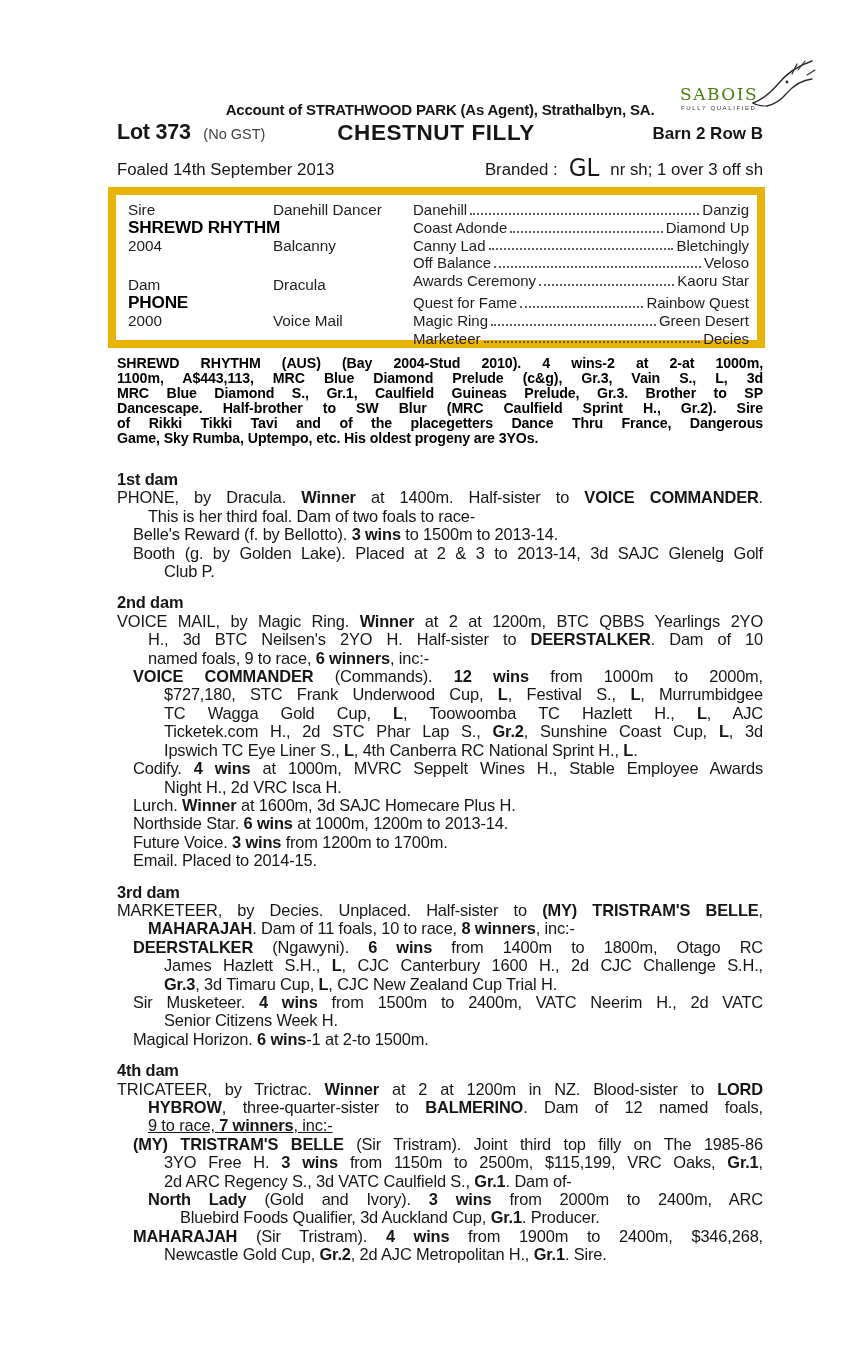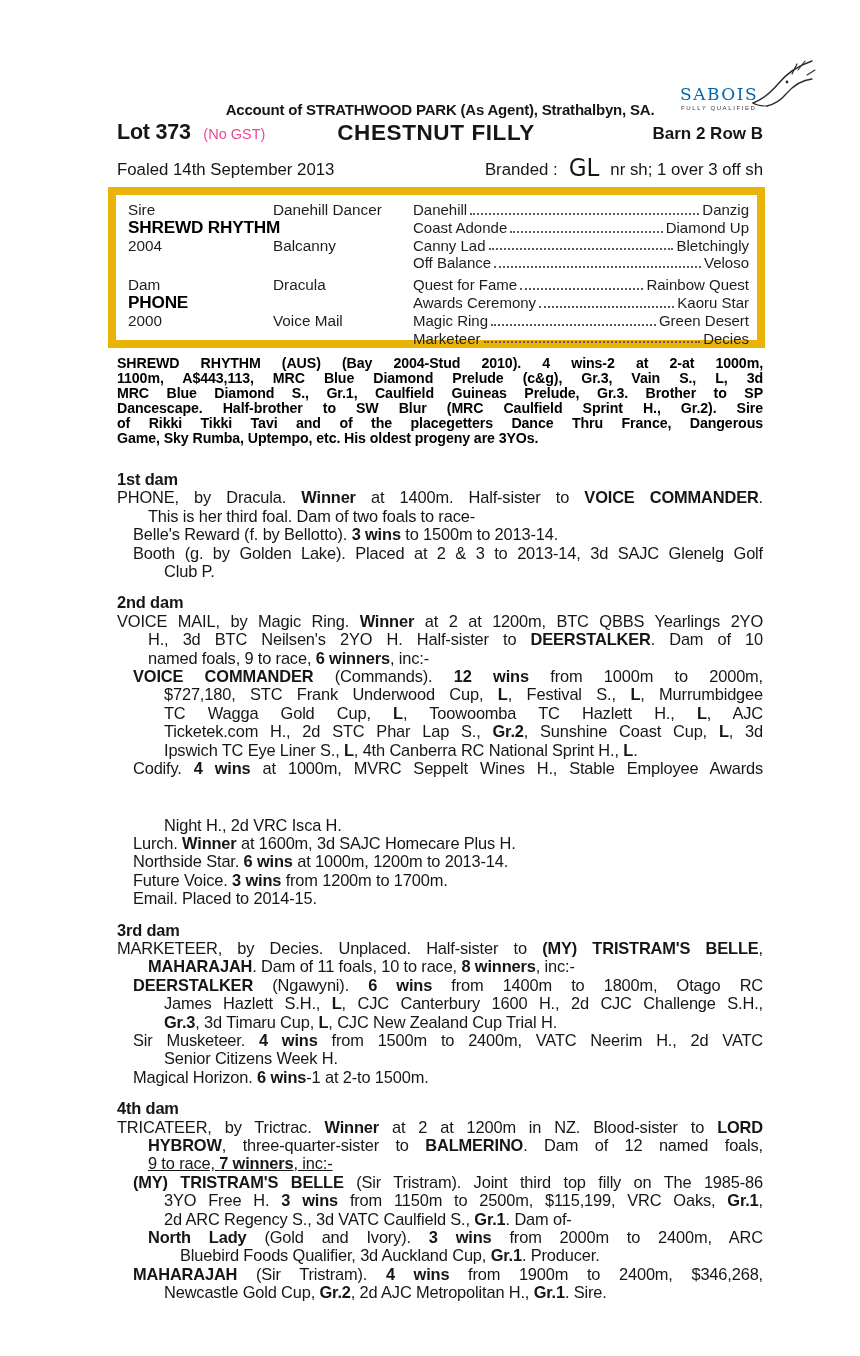--- a/index.html
+++ b/index.html
@@ -6,27 +6,27 @@
   body{width:860px;height:1356px;background:#fff;position:relative;overflow:hidden;
        font-family:"Liberation Sans",sans-serif;color:#161616;}
   .content{position:absolute;left:117px;top:0;width:646px;}
   .b{font-weight:bold;}
 
   
   .account{position:absolute;top:101px;left:0;width:100%;text-align:center;
            font-weight:bold;font-size:15px;letter-spacing:-0.2px;white-space:nowrap;}
   .logo{position:absolute;left:563px;top:58px;width:130px;height:60px;}
   .logo-text{position:absolute;left:0;top:26px;font-family:"DejaVu Serif",serif;
-             font-size:17px;letter-spacing:1.5px;color:#0369a1;}
+             font-size:17px;letter-spacing:1.5px;color:#4d7c0f;}
   .logo-sub{position:absolute;left:1px;top:47px;font-size:6px;letter-spacing:1.6px;color:#3d3d3d;white-space:nowrap;}
   .logo svg{position:absolute;right:-6px;top:0;}
 
   .lot-line{position:absolute;top:120px;left:0;width:100%;height:30px;white-space:nowrap;}
   .lot{font-size:21.5px;font-weight:bold;letter-spacing:-0.2px;}
-  .gst{font-size:14.5px;color:#ec4899;margin-left:8px;}
+  .gst{font-size:14.5px;color:#404040;margin-left:8px;}
   .title{position:absolute;left:50%;transform:translateX(-52%);top:0;
          font-size:22.5px;font-weight:bold;letter-spacing:0.6px;}
   .barn{position:absolute;right:0;top:4px;font-size:17px;font-weight:bold;}
 
   .foaled-line{position:absolute;top:156px;left:0;width:100%;height:26px;font-size:16.8px;}
   .foaled{position:absolute;left:0;top:4px;}
   .branded{position:absolute;right:0;top:0;display:flex;align-items:flex-start;}
   .branded-label{padding-top:4px;}
   .brand-mark{font-family:"DejaVu Sans",sans-serif;font-size:23px;line-height:24px;
               margin:0 11px;font-weight:400;transform:scaleY(1.05);}
@@ -131,29 +131,29 @@
         <div class="ped-row">
           <span>Canny Lad</span>
           <span class="leader"></span>
           <span>Bletchingly</span>
         </div>
         <div class="ped-row">
           <span>Off Balance</span>
           <span class="leader"></span>
           <span>Veloso</span>
         </div>
+        <div class="ped-row">
+          <span>Awards Ceremony</span>
+          <span class="leader"></span>
+          <span>Kaoru Star</span>
+        </div>
         <div class="ped-row gap">
           <span>Quest for Fame</span>
           <span class="leader"></span>
           <span>Rainbow Quest</span>
-        </div>
-        <div class="ped-row">
-          <span>Awards Ceremony</span>
-          <span class="leader"></span>
-          <span>Kaoru Star</span>
         </div>
         <div class="ped-row">
           <span>Magic Ring</span>
           <span class="leader"></span>
           <span>Green Desert</span>
         </div>
         <div class="ped-row">
           <span>Marketeer</span>
           <span class="leader"></span>
           <span>Decies</span>
@@ -183,21 +183,21 @@
         <div class="sec-h">2nd dam</div>
         <div class="tl jl" style="padding-left: 0px;"><span>VOICE MAIL, by Magic Ring. </span><span class="b">Winner</span><span> at 2 at 1200m, BTC QBBS Yearlings 2YO</span></div>
         <div class="tl jl" style="padding-left: 31px;"><span>H., 3d BTC Neilsen's 2YO H. Half-sister to </span><span class="b">DEERSTALKER</span><span>. Dam of 10</span></div>
         <div class="tl" style="padding-left: 31px;"><span>named foals, 9 to race, </span><span class="b">6 winners</span><span>, inc:-</span></div>
         <div class="tl jl" style="padding-left: 16px;"><span class="b">VOICE COMMANDER</span><span> (Commands). </span><span class="b">12 wins</span><span> from 1000m to 2000m,</span></div>
         <div class="tl jl" style="padding-left: 47px;"><span>$727,180, STC Frank Underwood Cup, </span><span class="b">L</span><span>, Festival S., </span><span class="b">L</span><span>, Murrumbidgee</span></div>
         <div class="tl jl" style="padding-left: 47px;"><span>TC Wagga Gold Cup, </span><span class="b">L</span><span>, Toowoomba TC Hazlett H., </span><span class="b">L</span><span>, AJC</span></div>
         <div class="tl jl" style="padding-left: 47px;"><span>Ticketek.com H., 2d STC Phar Lap S., </span><span class="b">Gr.2</span><span>, Sunshine Coast Cup, </span><span class="b">L</span><span>, 3d</span></div>
         <div class="tl" style="padding-left: 47px;"><span>Ipswich TC Eye Liner S., </span><span class="b">L</span><span>, 4th Canberra RC National Sprint H., </span><span class="b">L</span><span>.</span></div>
         <div class="tl jl" style="padding-left: 16px;"><span>Codify. </span><span class="b">4 wins</span><span> at 1000m, MVRC Seppelt Wines H., Stable Employee Awards</span></div>
-        <div class="tl" style="padding-left: 47px; margin-top: 38px;"><span>Night H., 2d VRC Isca H.</span></div>
+        <div class="tl" style="padding-left: 47px;"><span>Night H., 2d VRC Isca H.</span></div>
         <div class="tl" style="padding-left: 16px;"><span>Lurch. </span><span class="b">Winner</span><span> at 1600m, 3d SAJC Homecare Plus H.</span></div>
         <div class="tl" style="padding-left: 16px;"><span>Northside Star. </span><span class="b">6 wins</span><span> at 1000m, 1200m to 2013-14.</span></div>
         <div class="tl" style="padding-left: 16px;"><span>Future Voice. </span><span class="b">3 wins</span><span> from 1200m to 1700m.</span></div>
         <div class="tl" style="padding-left: 16px;"><span>Email. Placed to 2014-15.</span></div>
       </div>
       <div class="section">
         <div class="sec-h">3rd dam</div>
         <div class="tl jl" style="padding-left: 0px;"><span>MARKETEER, by Decies. Unplaced. Half-sister to </span><span class="b">(MY) TRISTRAM'S BELLE</span><span>,</span></div>
         <div class="tl" style="padding-left: 31px;"><span class="b">MAHARAJAH</span><span>. Dam of 11 foals, 10 to race, </span><span class="b">8 winners</span><span>, inc:-</span></div>
         <div class="tl jl" style="padding-left: 16px;"><span class="b">DEERSTALKER</span><span> (Ngawyni). </span><span class="b">6 wins</span><span> from 1400m to 1800m, Otago RC</span></div>

